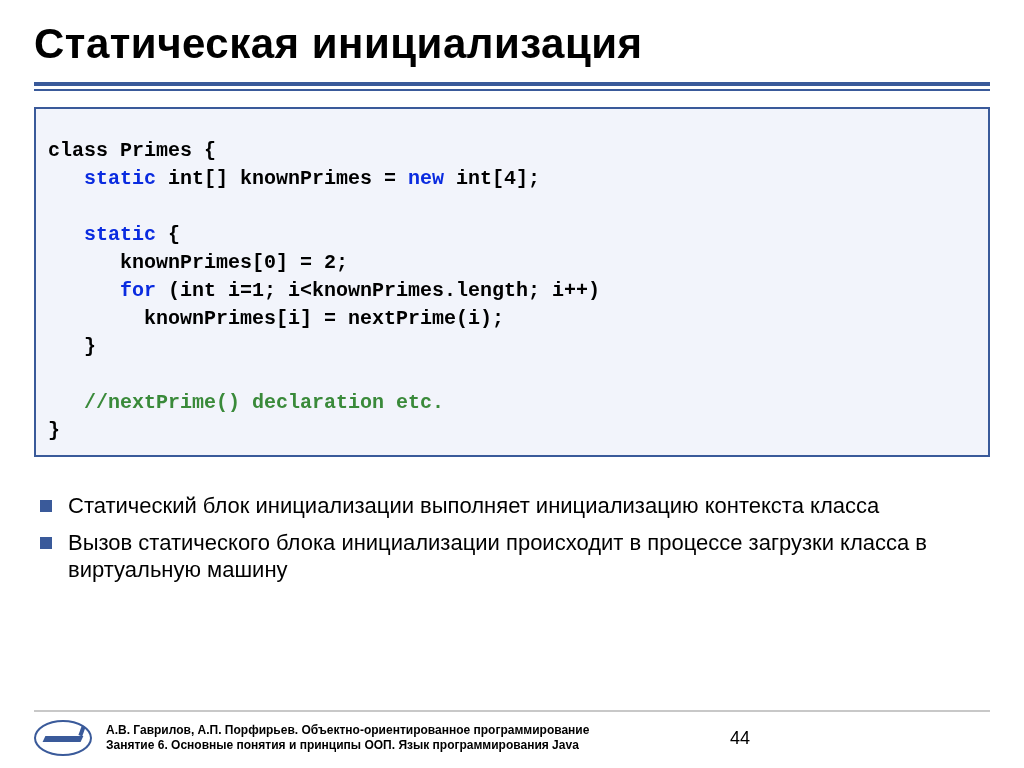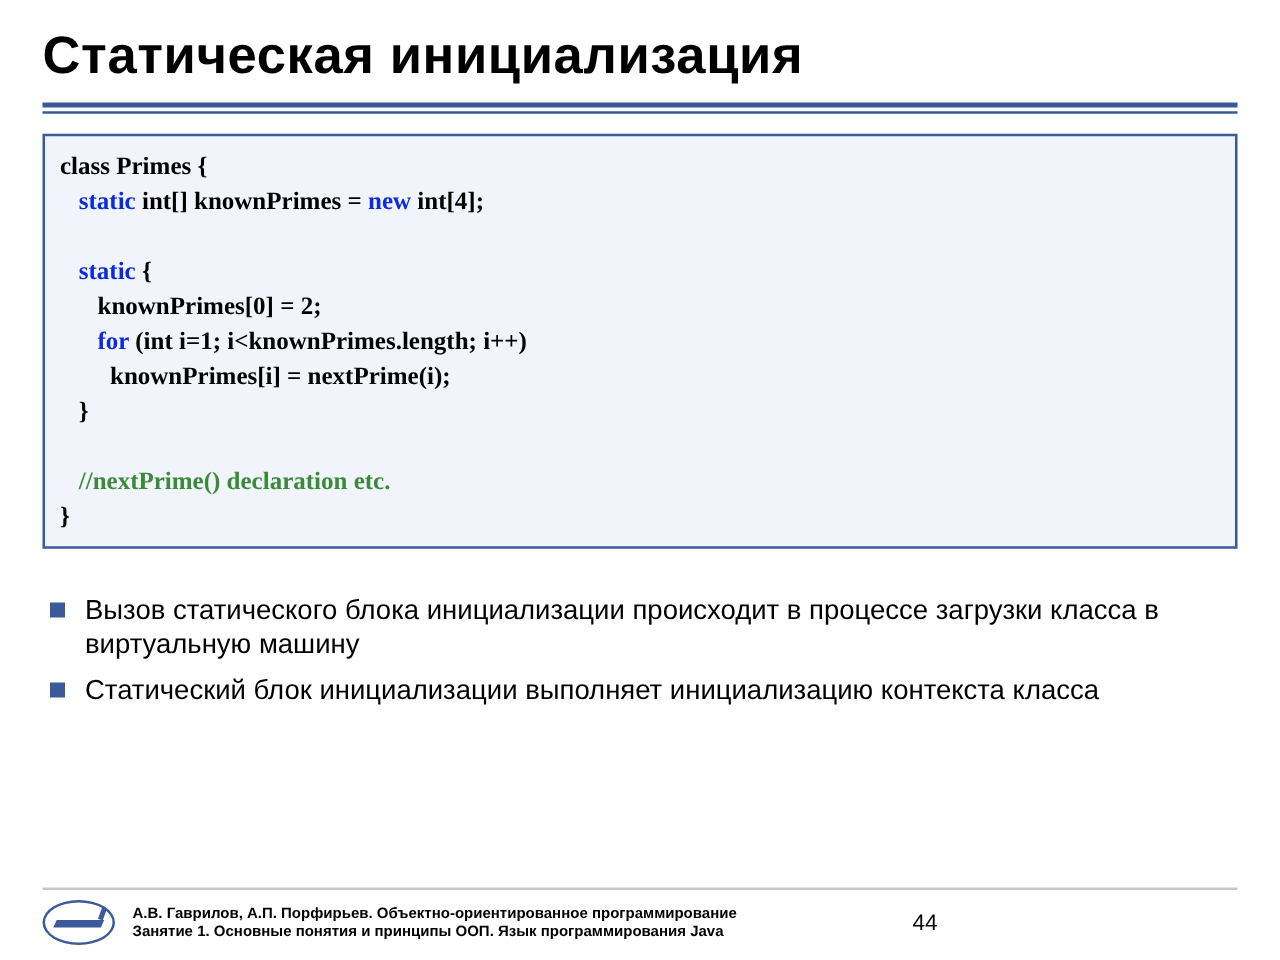--- a/index.html
+++ b/index.html
@@ -30,22 +30,22 @@
     margin-bottom: 3px;
   }
   .hr2 {
     height: 2px;
     background: #3a5a9a;
     margin-bottom: 16px;
   }
   .code-block {
     border: 2px solid #3a5a9a;
     background: #f2f4fb;
-    padding: 10px 12px 10px 12px;
-    font-family: Liberation Serif, serif;
+    padding: 28px 12px 10px 12px;
+    font-family: Liberation Mono, monospace;
     font-size: 20px;
     line-height: 1.4;
     font-weight: bold;
     color: #000;
     white-space: pre;
     margin-bottom: 36px;
   }
   .kw-blue { color: #0a2be0; }
   .comment { color: #3a8a3a; }
   .bullets {
@@ -144,29 +144,29 @@
 <span>   </span><span class="kw-blue">static</span><span> {</span>
 <span>      knownPrimes[0] = 2;</span>
 <span>      </span><span class="kw-blue">for</span><span> (int i=1; i&lt;knownPrimes.length; i++)</span>
 <span>        knownPrimes[i] = nextPrime(i);</span>
 <span>   }</span>
 <span></span>
 <span>   </span><span class="comment">//nextPrime() declaration etc.</span>
 <span>}</span></div>
 
   <ul class="bullets">
+    <li>Статический блок инициализации выполняет инициализацию контекста класса</li>
     <li>Вызов статического блока инициализации происходит в процессе загрузки класса в виртуальную машину</li>
-    <li>Статический блок инициализации выполняет инициализацию контекста класса</li>
   </ul>
 
   <div class="footer">
     <div class="footer-line"></div>
     <div class="footer-row">
       <div class="logo-oval"></div>
       <div class="foot-text">
         <div>А.В. Гаврилов, А.П. Порфирьев. Объектно-ориентированное программирование</div>
-        <div>Занятие 1. Основные понятия и принципы ООП. Язык программирования Java</div>
+        <div>Занятие 6. Основные понятия и принципы ООП. Язык программирования Java</div>
       </div>
       <div class="pagenum">44</div>
     </div>
   </div>
 
 </div>
 
 </body></html>

